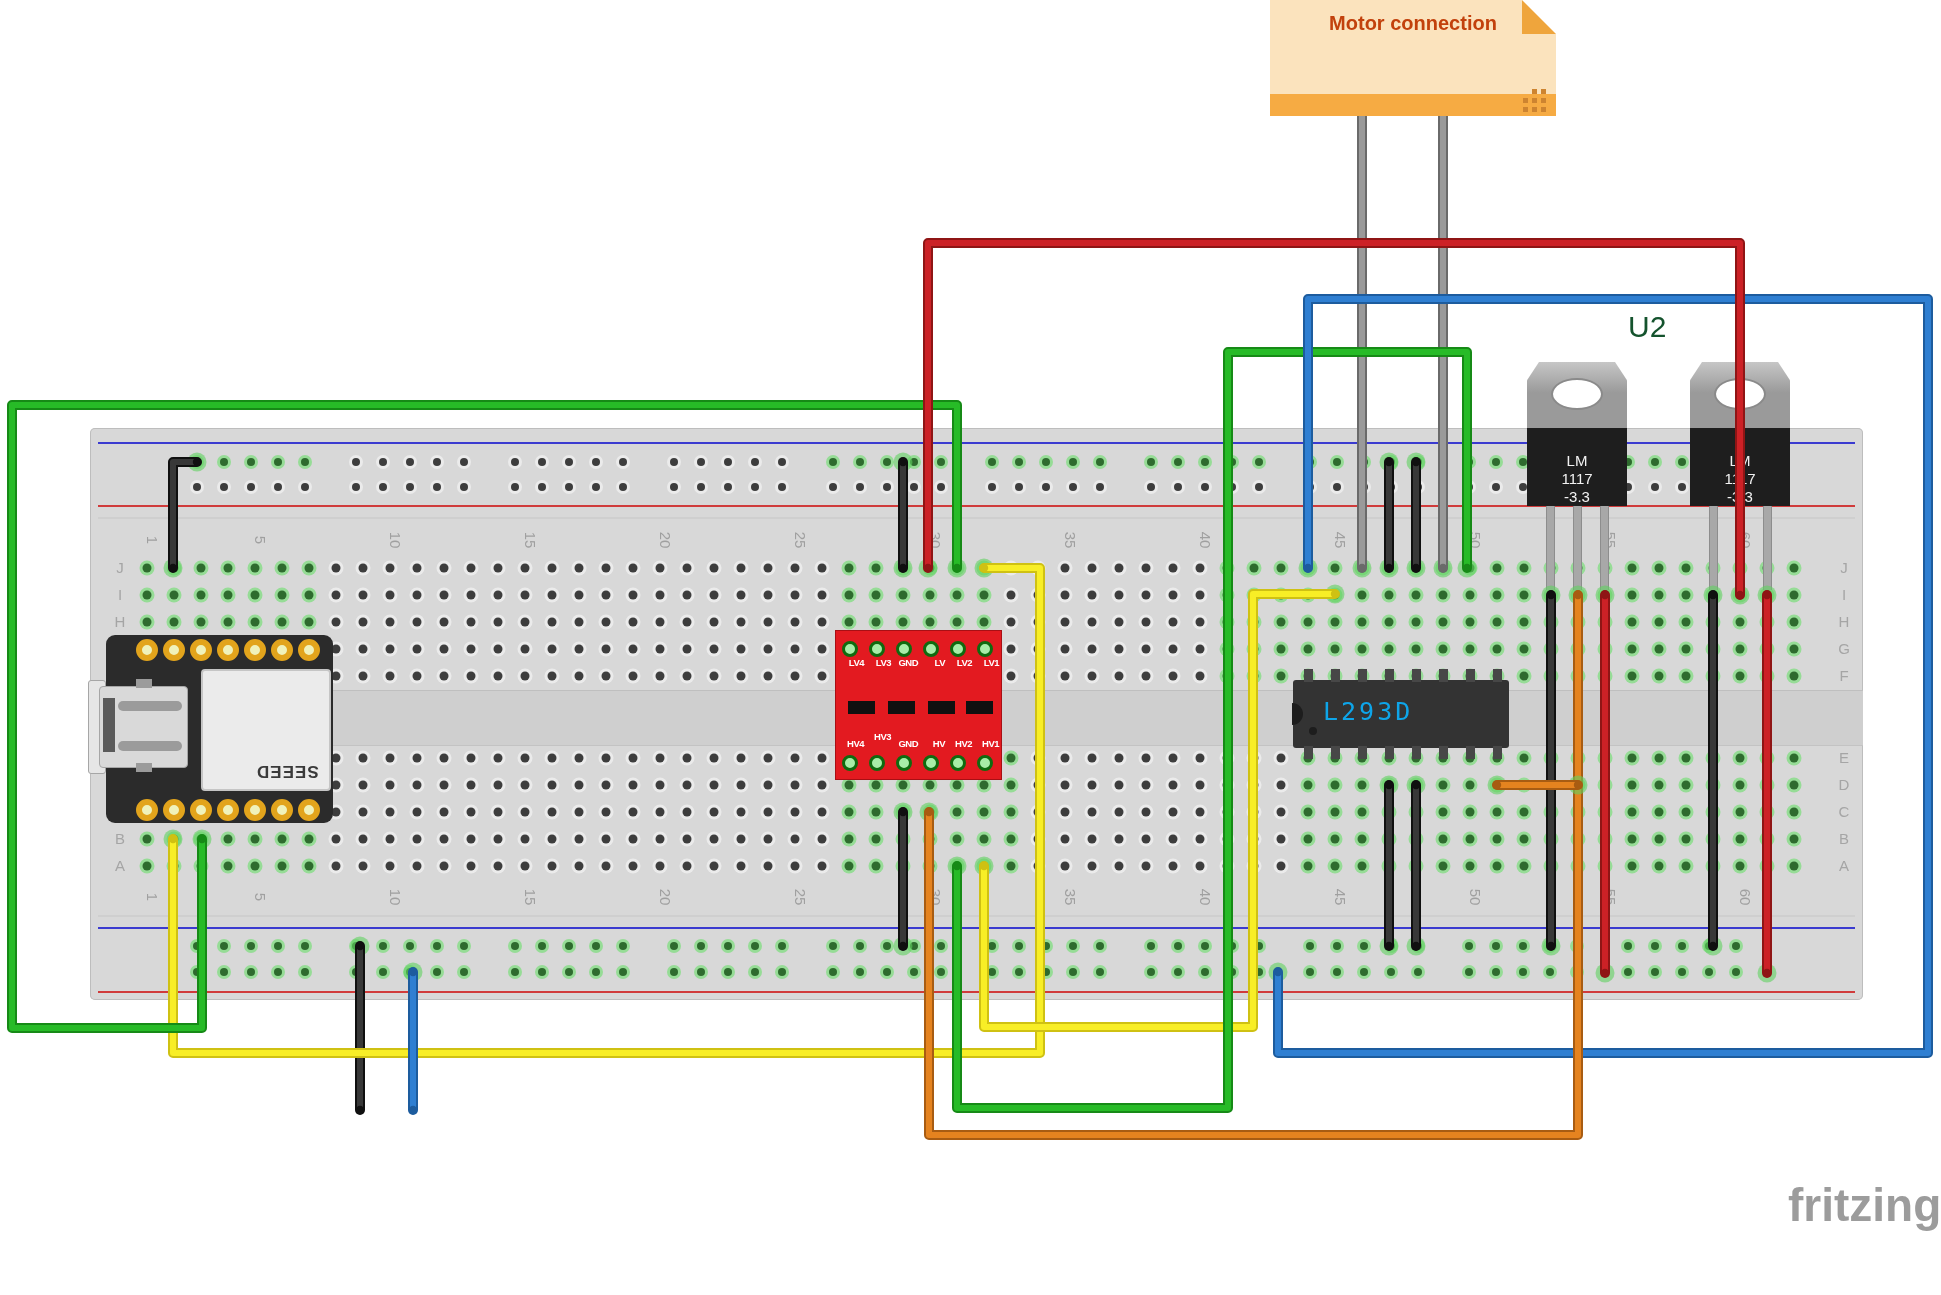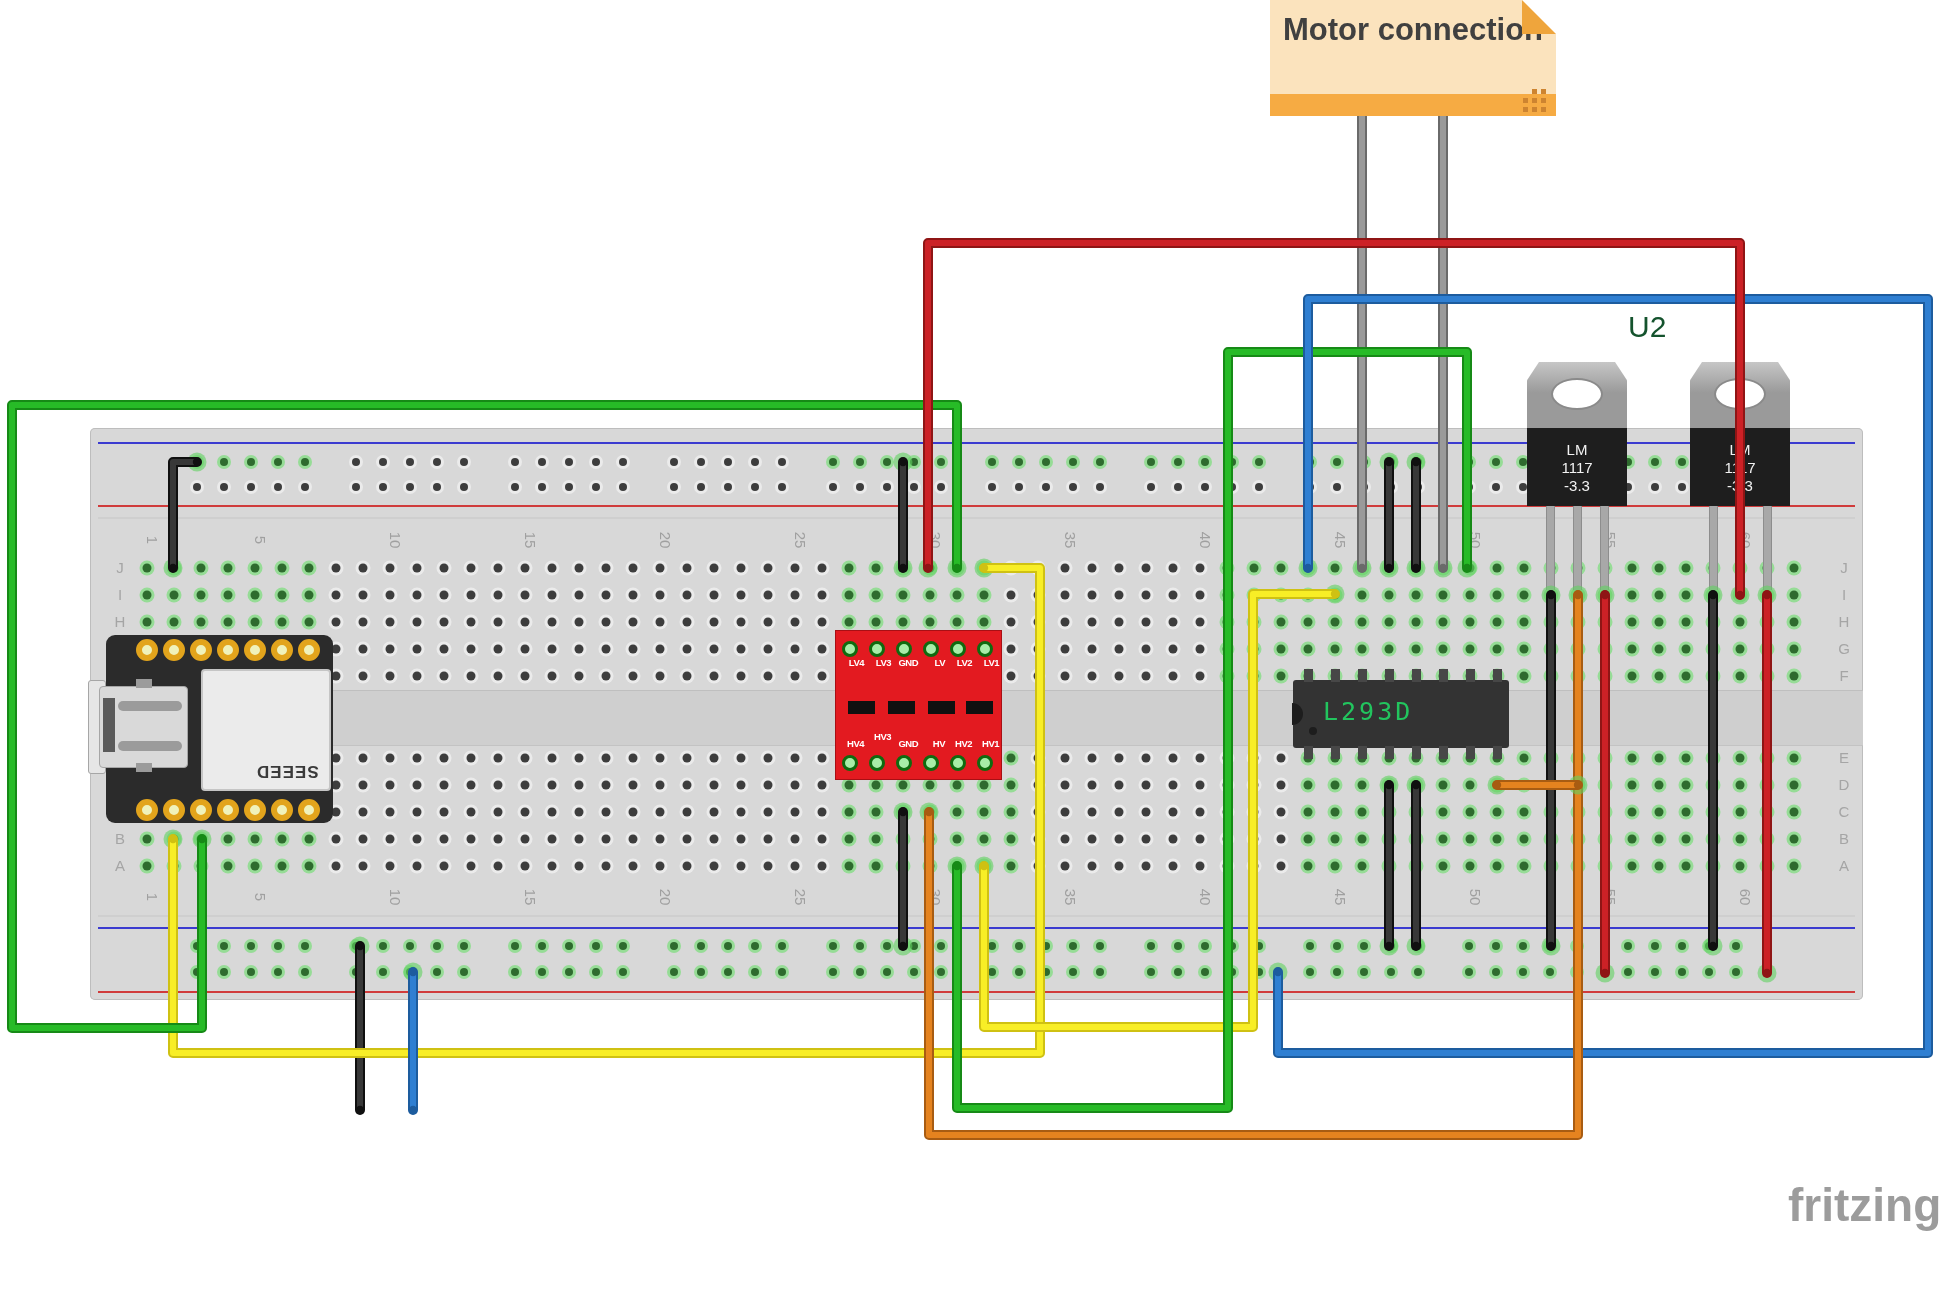--- a/index.html
+++ b/index.html
@@ -28,40 +28,40 @@
   
   #shifter{background:#e31a20;border:1px solid #a80f14;}
   .spin{position:absolute;width:10px;height:10px;border-radius:50%;
         background:#a8eda8;border:3px solid #0f6b0f;}
   .slab{position:absolute;width:28px;text-align:right;font-size:9.5px;font-weight:bold;
         color:#ffffff;letter-spacing:-0.5px;}
   .sdash{position:absolute;width:27px;height:13px;background:#101010;}
 
   
   #ic{background:#333333;border-radius:3px;}
-  #ic-label{position:absolute;left:30px;top:17px;color:#22c55e;font-size:25px;
+  #ic-label{position:absolute;left:30px;top:17px;color:#0ea5e9;font-size:25px;
             font-family:"DejaVu Sans Mono",monospace;letter-spacing:3px;}
   #ic-notch{position:absolute;left:-1px;top:23px;width:11px;height:22px;
             background:#1d1d1d;border-radius:0 11px 11px 0;}
   #ic-dot{position:absolute;left:16px;top:47px;width:8px;height:8px;border-radius:50%;background:#1d1d1d;}
   .icpin{position:absolute;width:9px;height:13px;background:#474747;}
 
   
   .reg-tab{position:absolute;background:linear-gradient(180deg,#c6c6c6,#9a9a9a 45%);
            clip-path:polygon(12% 0,88% 0,100% 27%,100% 100%,0 100%,0 27%);}
   .reg-hole{position:absolute;background:#ffffff;border:2px solid #8a8a8a;border-radius:50%;}
   .reg-body{position:absolute;background:#1e1e1e;color:#f2f2f2;text-align:center;
-            font-size:15px;line-height:18px;padding-top:13px;box-sizing:border-box;}
+            font-size:15px;line-height:18px;padding-top:24px;box-sizing:border-box;}
   .reg-leg{position:absolute;width:9px;background:#a8a8a8;border-left:1px solid #8d8d8d;
            border-right:1px solid #8d8d8d;box-sizing:border-box;}
 
   
   .note{position:absolute;background:#fbe3bd;}
   .note-text{position:absolute;left:0;right:0;top:12px;text-align:center;
-             font-size:31px;font-weight:600;color:#404040;}
+             font-size:20px;font-weight:600;color:#c2410c;}
   .note-bar{position:absolute;left:0;right:0;bottom:0;background:#f6ab43;}
   .note-fold{position:absolute;top:0;right:0;width:0;height:0;
              border-top:34px solid #ffffff;border-left:34px solid #efa53c;}
   .note-dots{position:absolute;right:7px;bottom:4px;width:26px;display:flex;flex-wrap:wrap;gap:4px;}
   .note-dot{width:5px;height:5px;background:#cd8430;}
   .note-dot.blank{background:transparent;}
 
   #u2-label{font-size:30px;color:#14532d;}
   #fritzing-logo{font-size:46px;font-weight:bold;color:#9c9c9c;letter-spacing:0px;}
 </style>

